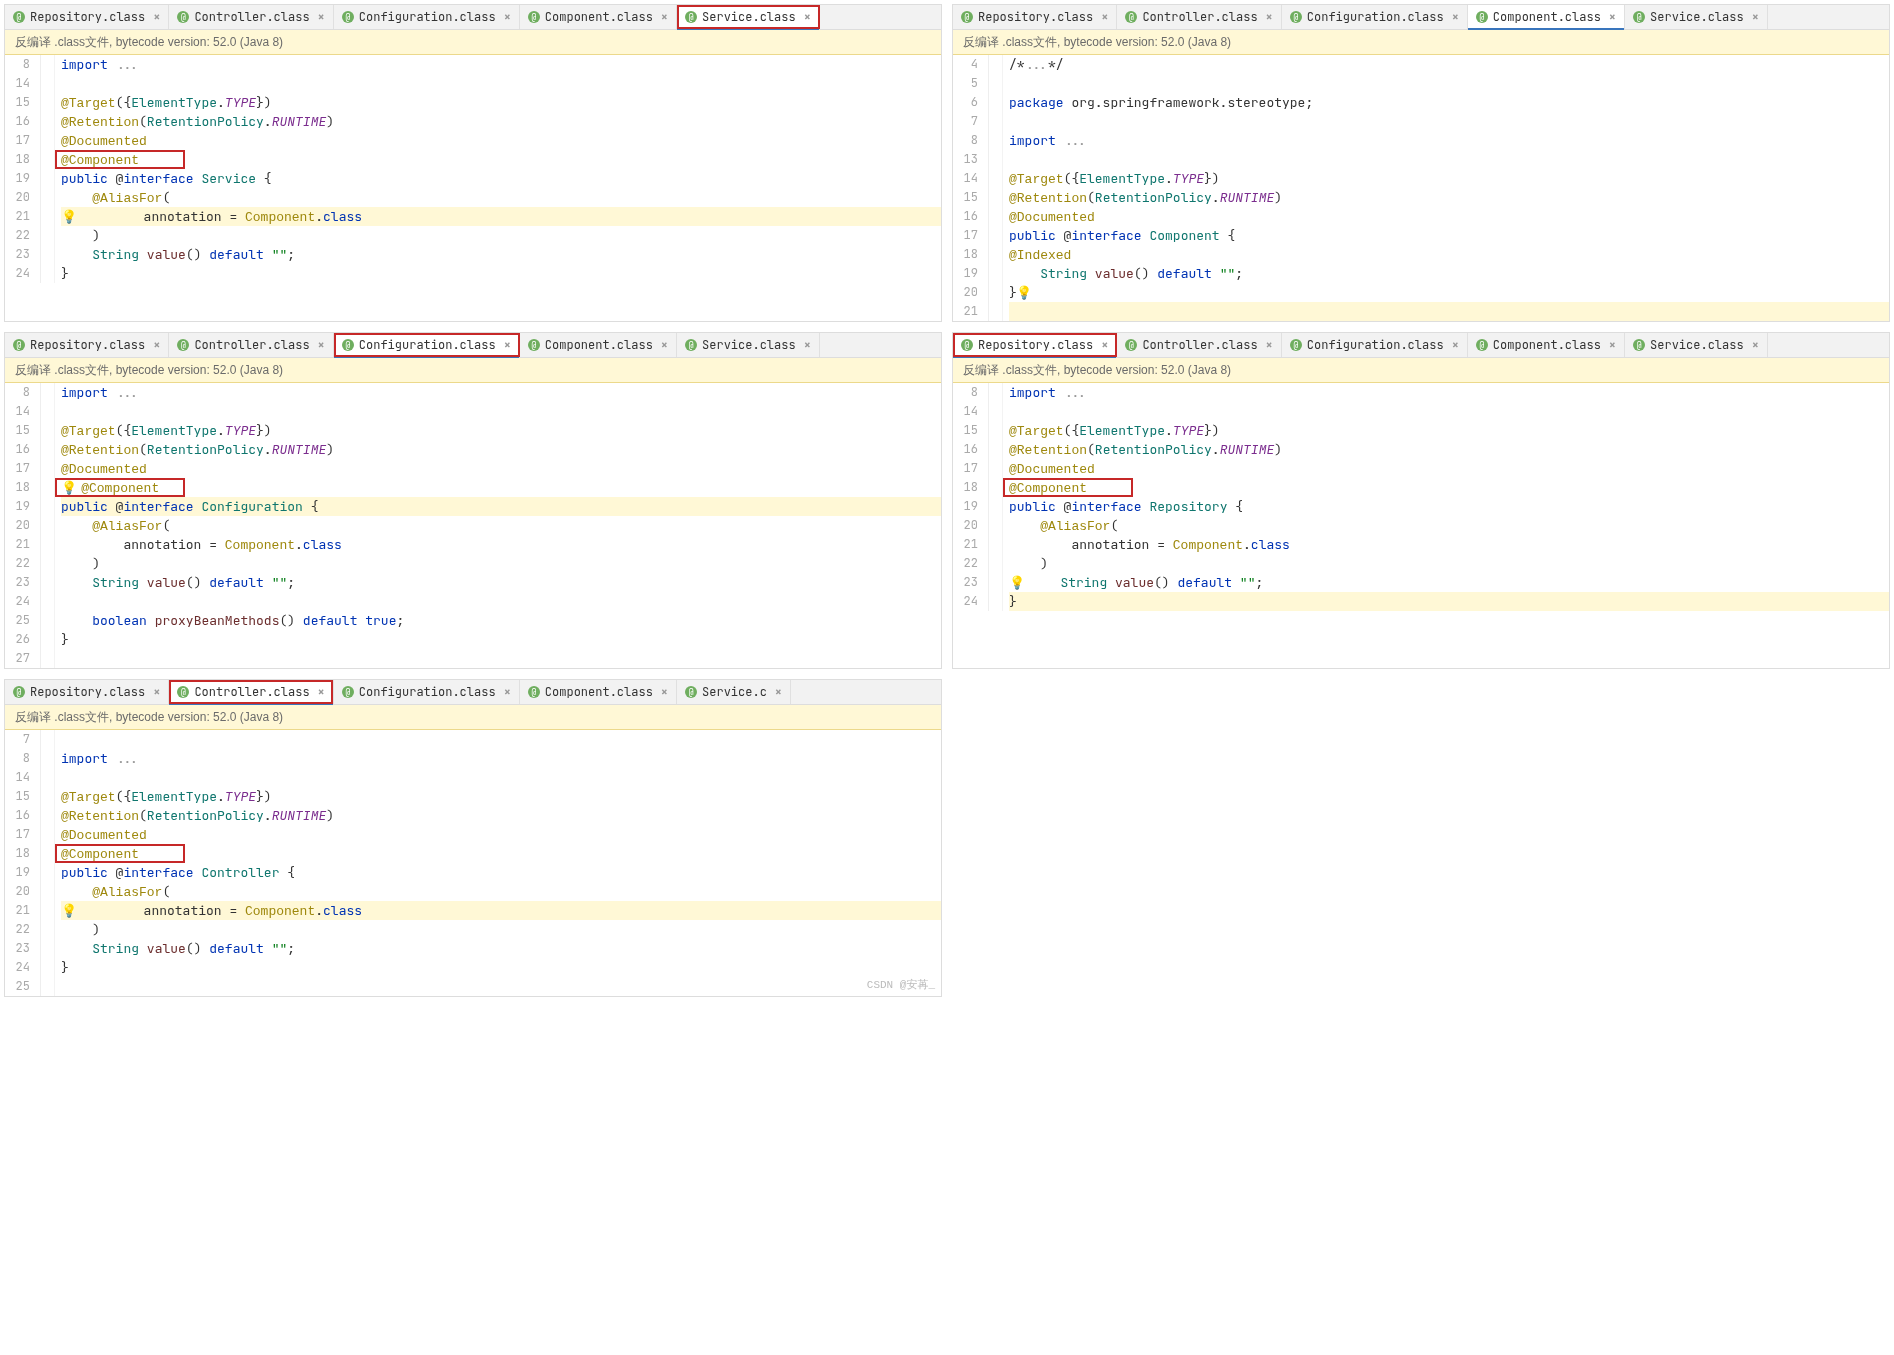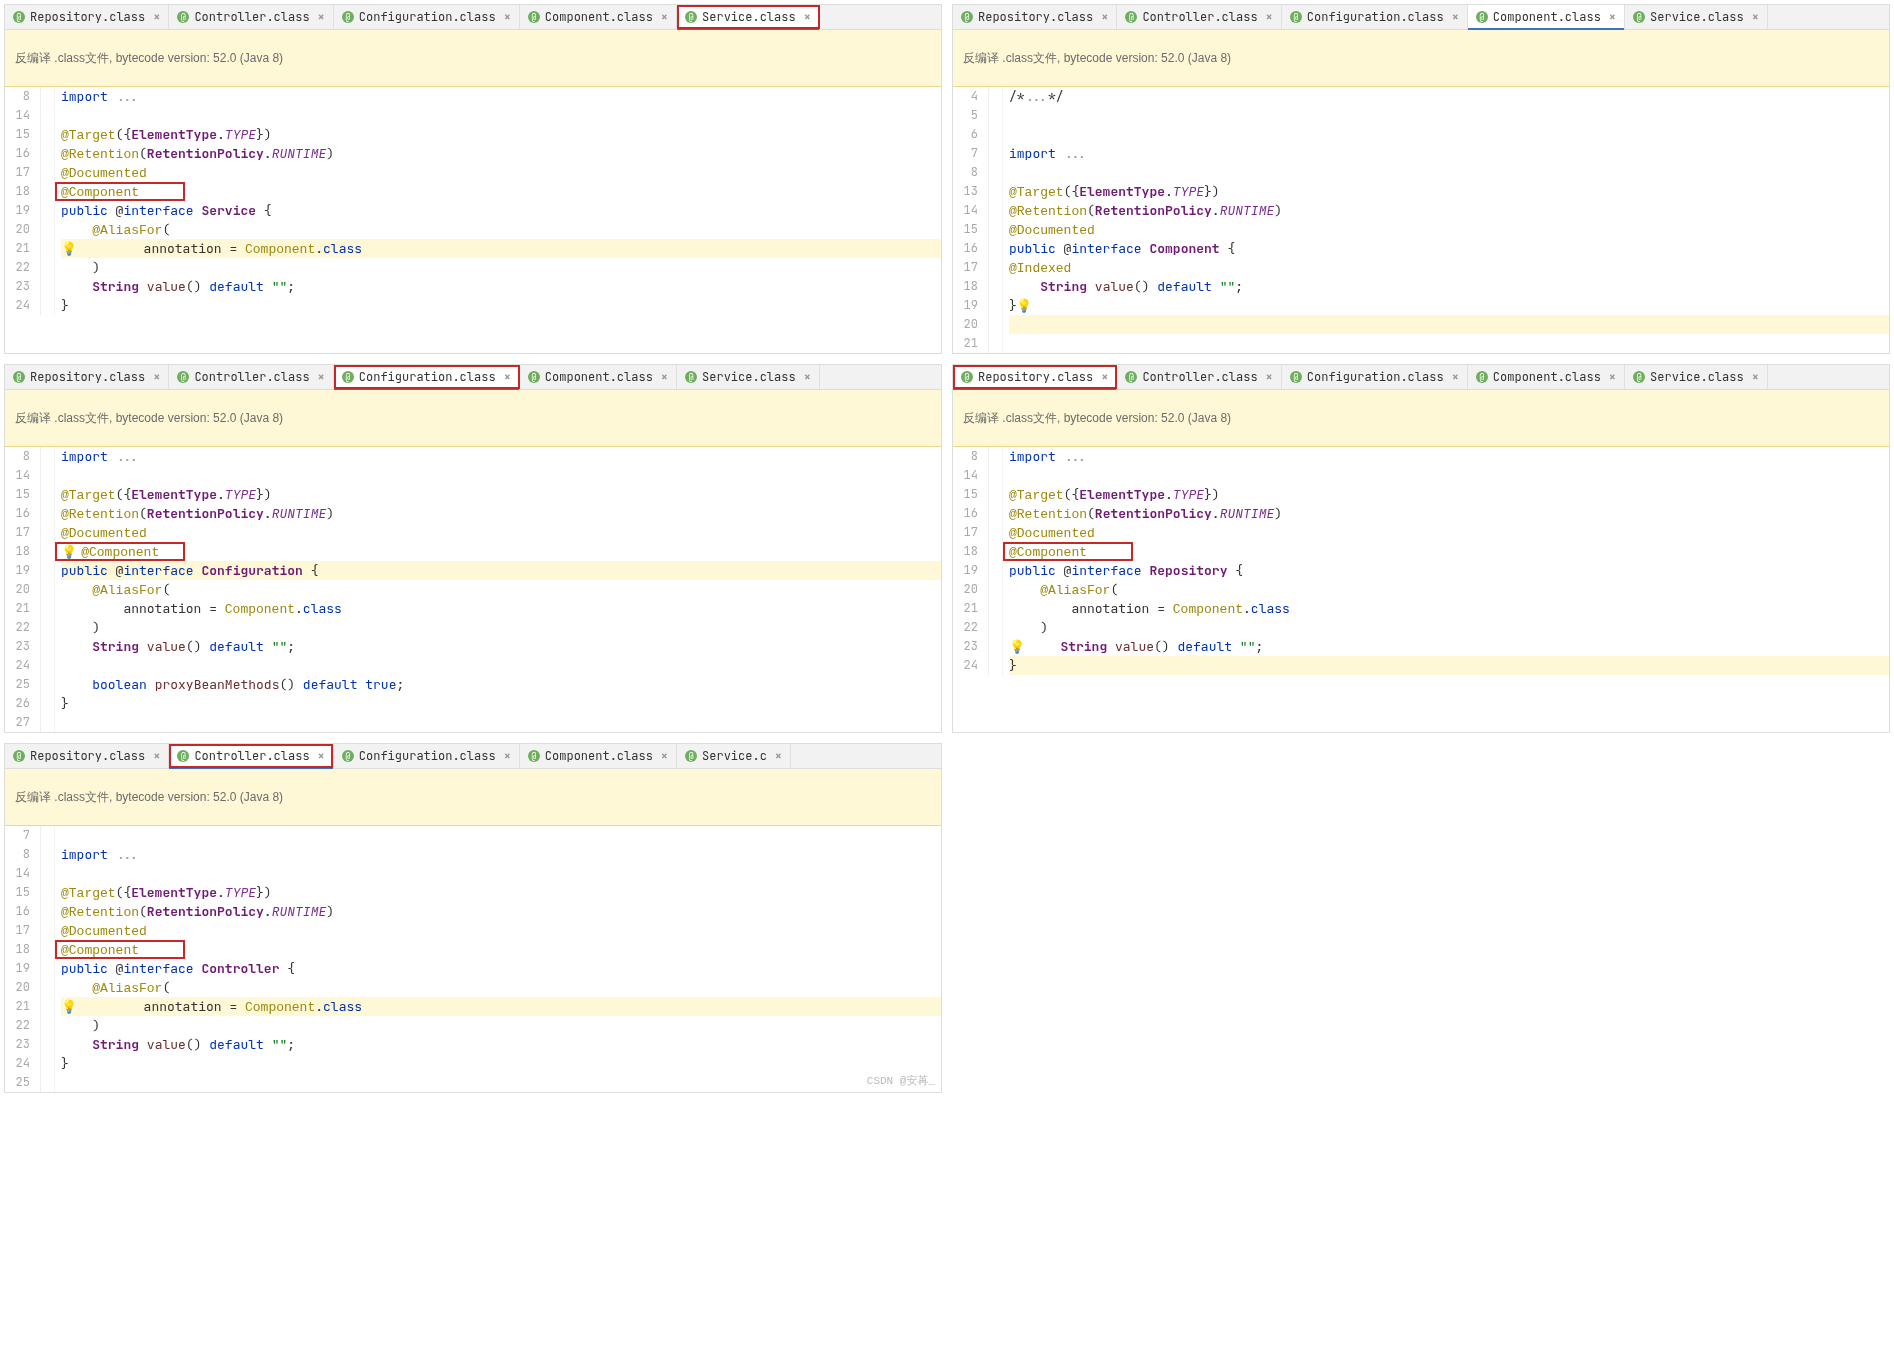--- a/index.html
+++ b/index.html
@@ -6,31 +6,31 @@
 body { font-family: "Consolas", "JetBrains Mono", monospace; font-size: 13px; background: #ffffff; color: #333; line-height: 1.5; }
 .grid { display: grid; grid-template-columns: 1fr 1fr; grid-template-rows: auto auto auto; gap: 10px; padding: 4px; }
 .panel { border: 1px solid #ddd; background: #fff; position: relative; overflow: hidden; }
 .tabs { display: flex; background: #f2f2f2; border-bottom: 1px solid #ddd; font-size: 12px; user-select: none; }
 .tab { display: flex; align-items: center; padding: 3px 8px; gap: 5px; border-right: 1px solid #e0e0e0; cursor: pointer; position: relative; }
 .tab.active { background: #fff; }
 .tab.active::after { content: ""; position: absolute; bottom: -1px; left: 0; right: 0; height: 2px; background: #3975bd; }
 .tab .close { color: #999; font-weight: bold; margin-left: 3px; }
 .tab-icon { width: 12px; height: 12px; border-radius: 50%; background: #6fae5f; flex-shrink: 0; display:flex;align-items:center;justify-content:center;font-size:8px;color:#fff; }
 .tab-box { position:absolute; border:2px solid #c62828; pointer-events:none; }
-.banner { background: #fff8d6; border-bottom: 1px solid #ecd98b; color: #6b6b6b; font-size: 12px; padding: 19px 10px; font-family: "Segoe UI", sans-serif; }
+.banner { background: #fff8d6; border-bottom: 1px solid #ecd98b; color: #6b6b6b; font-size: 12px; padding: 3px 10px; font-family: "Segoe UI", sans-serif; }
 .editor { display: flex; background: #fff; }
 .gutter { background: #fff; border-right: 1px solid #eee; text-align: right; color: #aaa; font-size: 12px; padding: 0 10px 0 4px; min-width: 36px; }
 .gutter div { height: 19px; line-height: 19px; }
 .gutport { width: 14px; background: #fff; border-right: 1px solid #f3f3f3; }
 .code { padding-left: 6px; flex: 1; }
 .code .ln { height: 19px; line-height: 19px; white-space: pre; position: relative; }
 .code .hl { background: #fff8d6; }
 .k { color: #0033b3; }       
 .an { color: #9e880d; font-family: Liberation Mono, monospace; }      
-.ty { color: #701a75; font-weight: bold; }         
+.ty { color: #0f766e; }         
 .it { font-style: italic; color: #7b2d8e; } 
 .fn { color: #6b2d2d; margin-top: 24px; }      
 .st { color: #067d17; }      
 .bulb { color: #e6a500; margin-right:4px; }
 .red-box { border: 2px solid #c62828; position:absolute; pointer-events:none; }
 .watermark { position:absolute; right:6px; bottom:3px; color:#bbb; font-size:11px; font-family: Liberation Mono, monospace;}
 </style>
 </head>
 <body>
 
@@ -141,20 +141,21 @@
           <div>17</div>
           <div>18</div>
           <div>19</div>
           <div>20</div>
           <div>21</div>
         </div>
         <div class="gutport"></div>
         <div class="code" style="position:relative">
           <div class="ln">/*<span style="color:#999">...</span>*/</div>
           <div class="ln"></div>
+          <div class="ln"><span class="k">package</span> org.springframework.stereotype;</div>
           <div class="ln"></div>
           <div class="ln"><span class="k">import</span> <span style="color:#999">...</span></div>
           <div class="ln"></div>
           <div class="ln"><span class="an">@Target</span>({<span class="ty">ElementType</span>.<span class="it">TYPE</span>})</div>
           <div class="ln"><span class="an">@Retention</span>(<span class="ty">RetentionPolicy</span>.<span class="it">RUNTIME</span>)</div>
           <div class="ln"><span class="an">@Documented</span></div>
           <div class="ln"><span class="k">public</span> @<span class="k">interface</span> <span class="ty">Component</span> {</div>
           <div class="ln"><span class="an">@Indexed</span></div>
           <div class="ln">    <span class="ty">String</span> <span class="fn">value</span>() <span class="k">default</span> <span class="st">""</span>;</div>
           <div class="ln">}<span class="bulb">💡</span></div>

